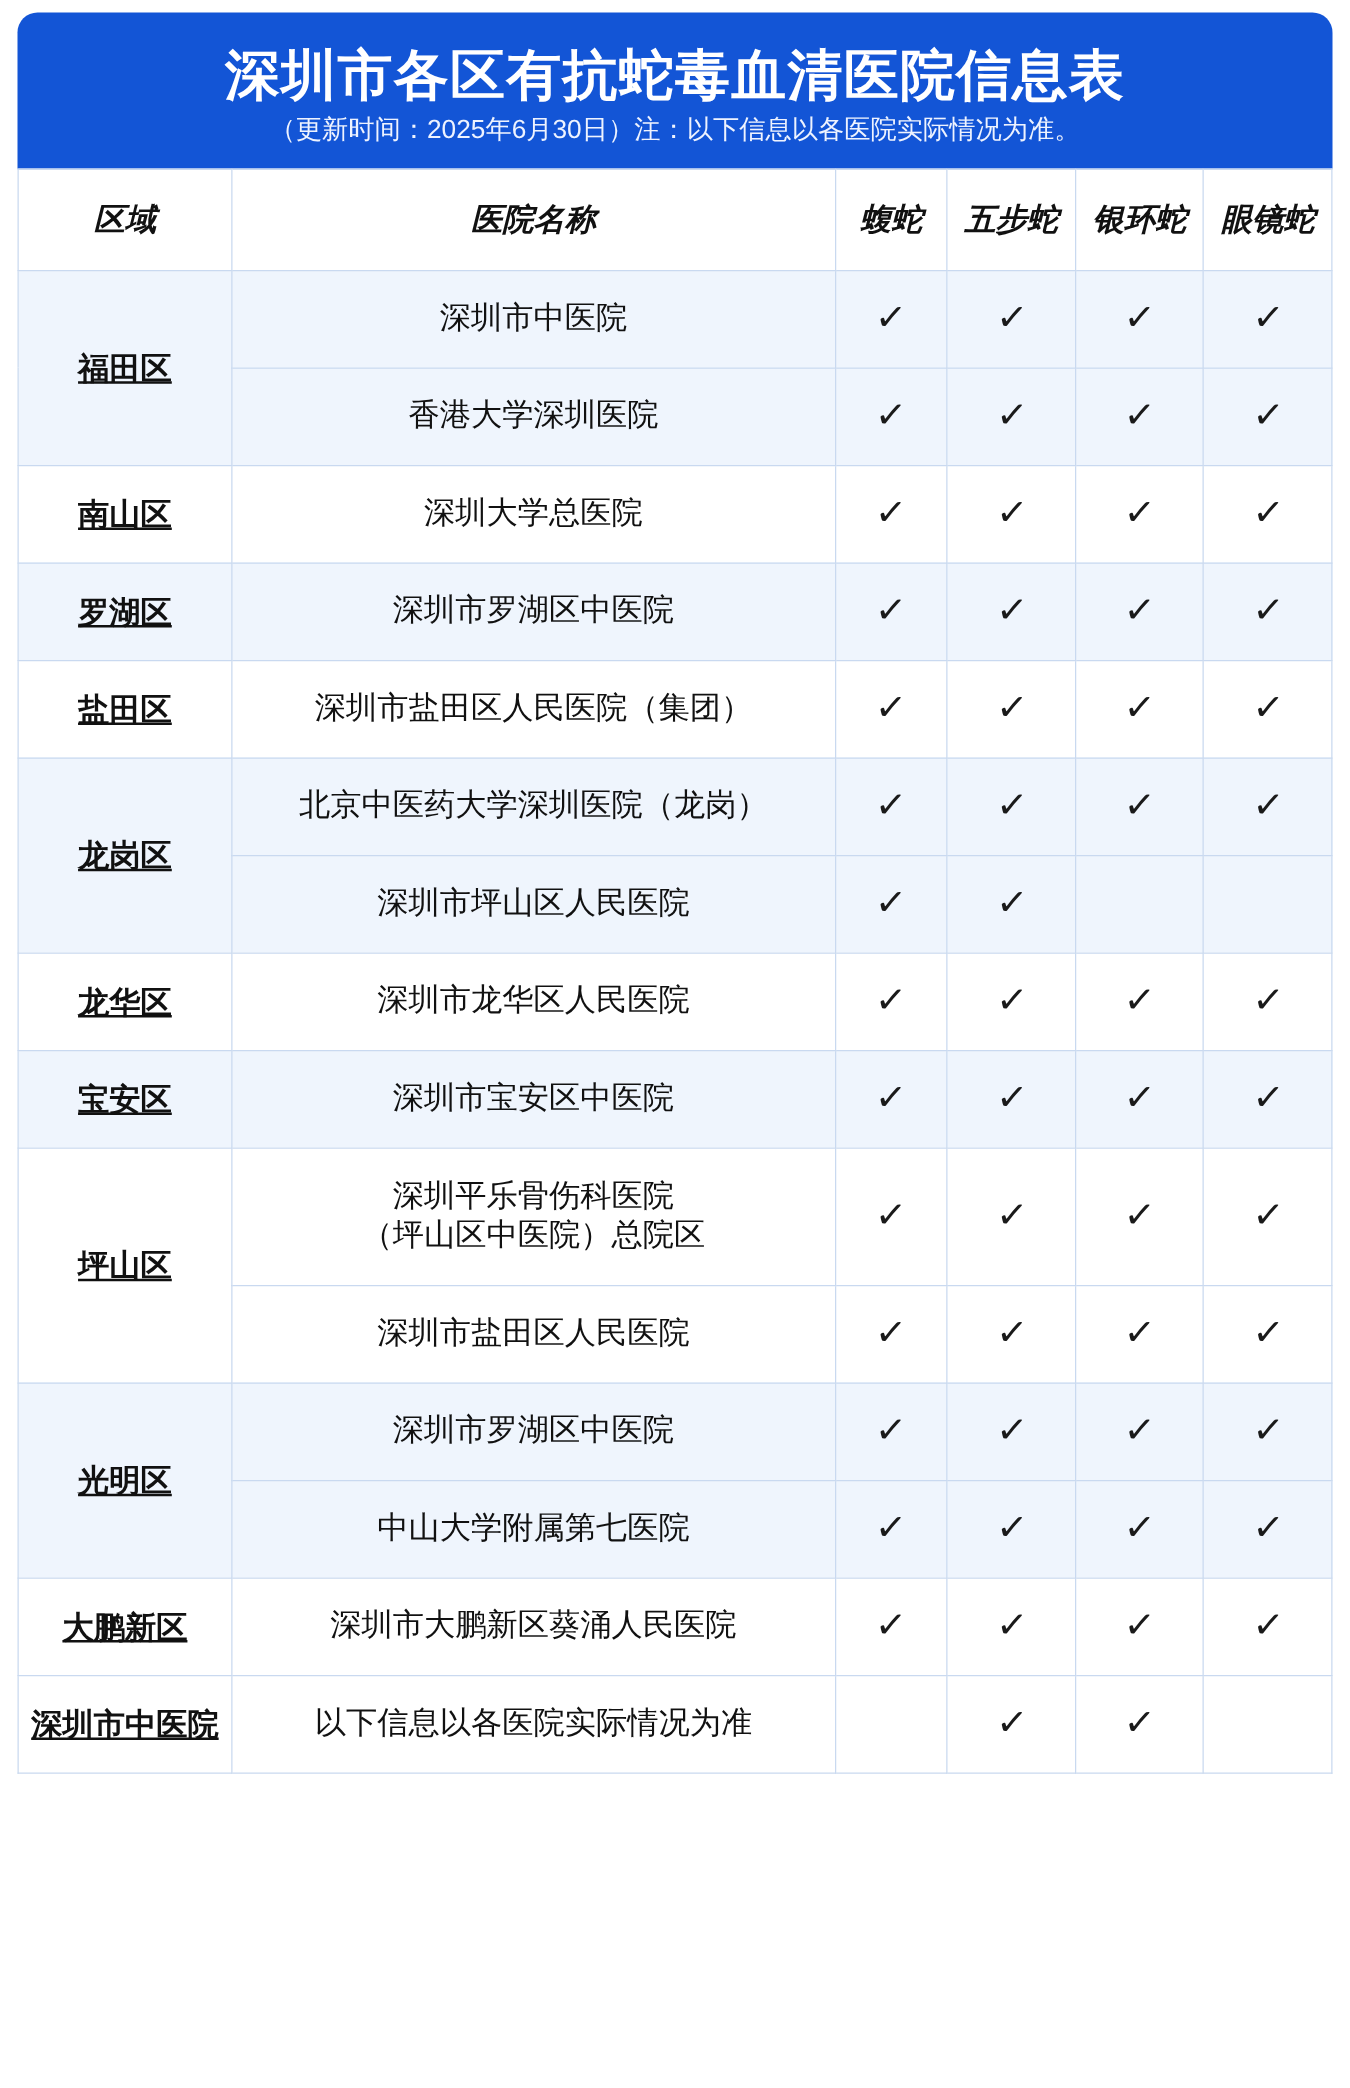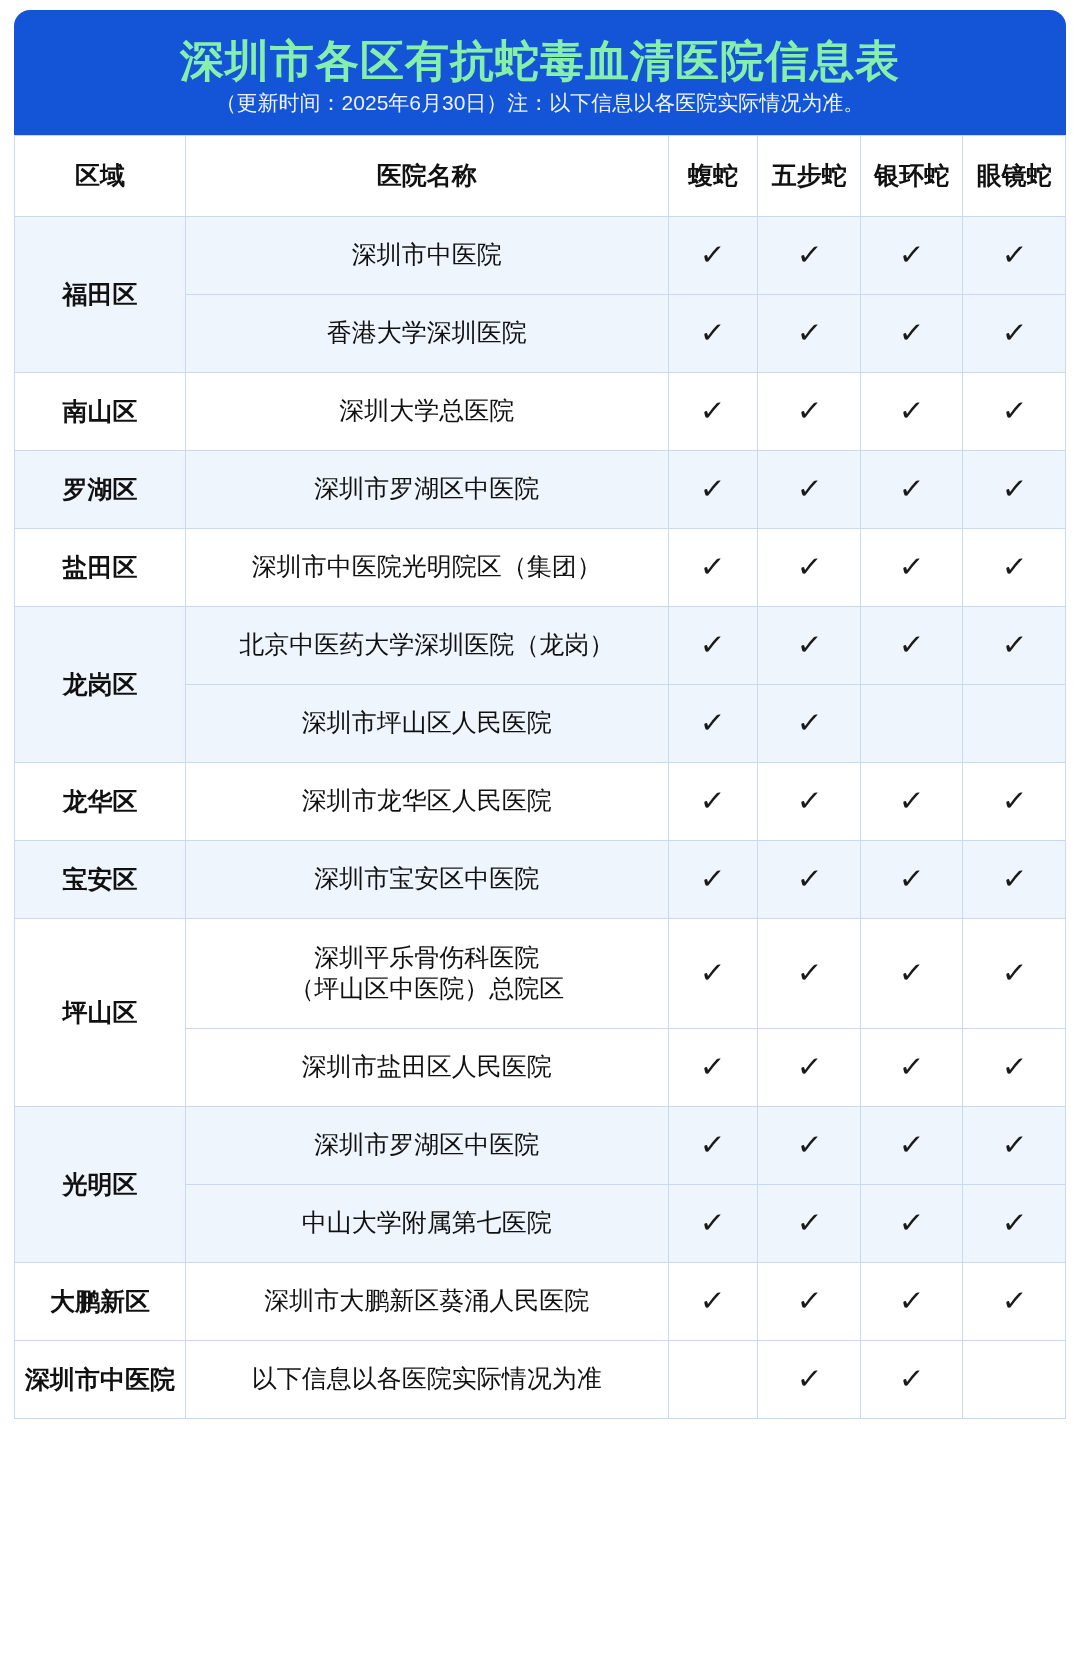--- a/index.html
+++ b/index.html
@@ -22,21 +22,21 @@
     border-radius: 16px 16px 0 0;
     padding: 26px 20px 18px 20px;
     text-align: center;
     color: #ffffff;
   }
   .banner-title {
     font-size: 44px;
     font-weight: bold;
     letter-spacing: 1px;
     line-height: 1.15;
-    color: #86efac;
+    color: #ffffff;
   }
   .banner-sub {
     margin-top: 2px;
     font-size: 21px;
     color: #eef3ff;
     font-weight: normal;
   }
   
   table.info {
     width: 100%;
@@ -51,30 +51,32 @@
     font-size: 25px;
     color: #111111;
     padding: 6px 4px;
   }
   thead th {
     color: #1355d6;
     font-weight: bold;
     font-size: 26px;
     background: #ffffff;
     height: 68px;
+    font-style: italic;
   }
   .col-region  { width: 160px; }
   .col-hosp    { width: 452px; }
   .col-snake   { width: 84px; }
   .col-snake-w { width: 96px; }
 
   td.region {
     font-weight: bold;
     font-size: 27px;
     color: #111111;
+    text-decoration: underline;
   }
   td.hosp {
     font-size: 27px;
     color: #111111;
     line-height: 1.25;
   }
   td.mark {
     font-size: 28px;
     color: #222222;
   }
@@ -148,21 +150,21 @@
         <tr class="tint rowh-1">
           <td class="region">罗湖区</td>
           <td class="hosp">深圳市罗湖区中医院</td>
           <td class="mark"><span class="check">✓</span></td>
           <td class="mark"><span class="check">✓</span></td>
           <td class="mark"><span class="check">✓</span></td>
           <td class="mark"><span class="check">✓</span></td>
         </tr>
         <tr class="plain rowh-1">
           <td class="region">盐田区</td>
-          <td class="hosp">深圳市中医院光明院区（集团）</td>
+          <td class="hosp">深圳市盐田区人民医院（集团）</td>
           <td class="mark"><span class="check">✓</span></td>
           <td class="mark"><span class="check">✓</span></td>
           <td class="mark"><span class="check">✓</span></td>
           <td class="mark"><span class="check">✓</span></td>
         </tr>
         <tr class="tint rowh-1">
           <td class="region" rowspan="2">龙岗区</td>
           <td class="hosp">北京中医药大学深圳医院（龙岗）</td>
           <td class="mark"><span class="check">✓</span></td>
           <td class="mark"><span class="check">✓</span></td>

